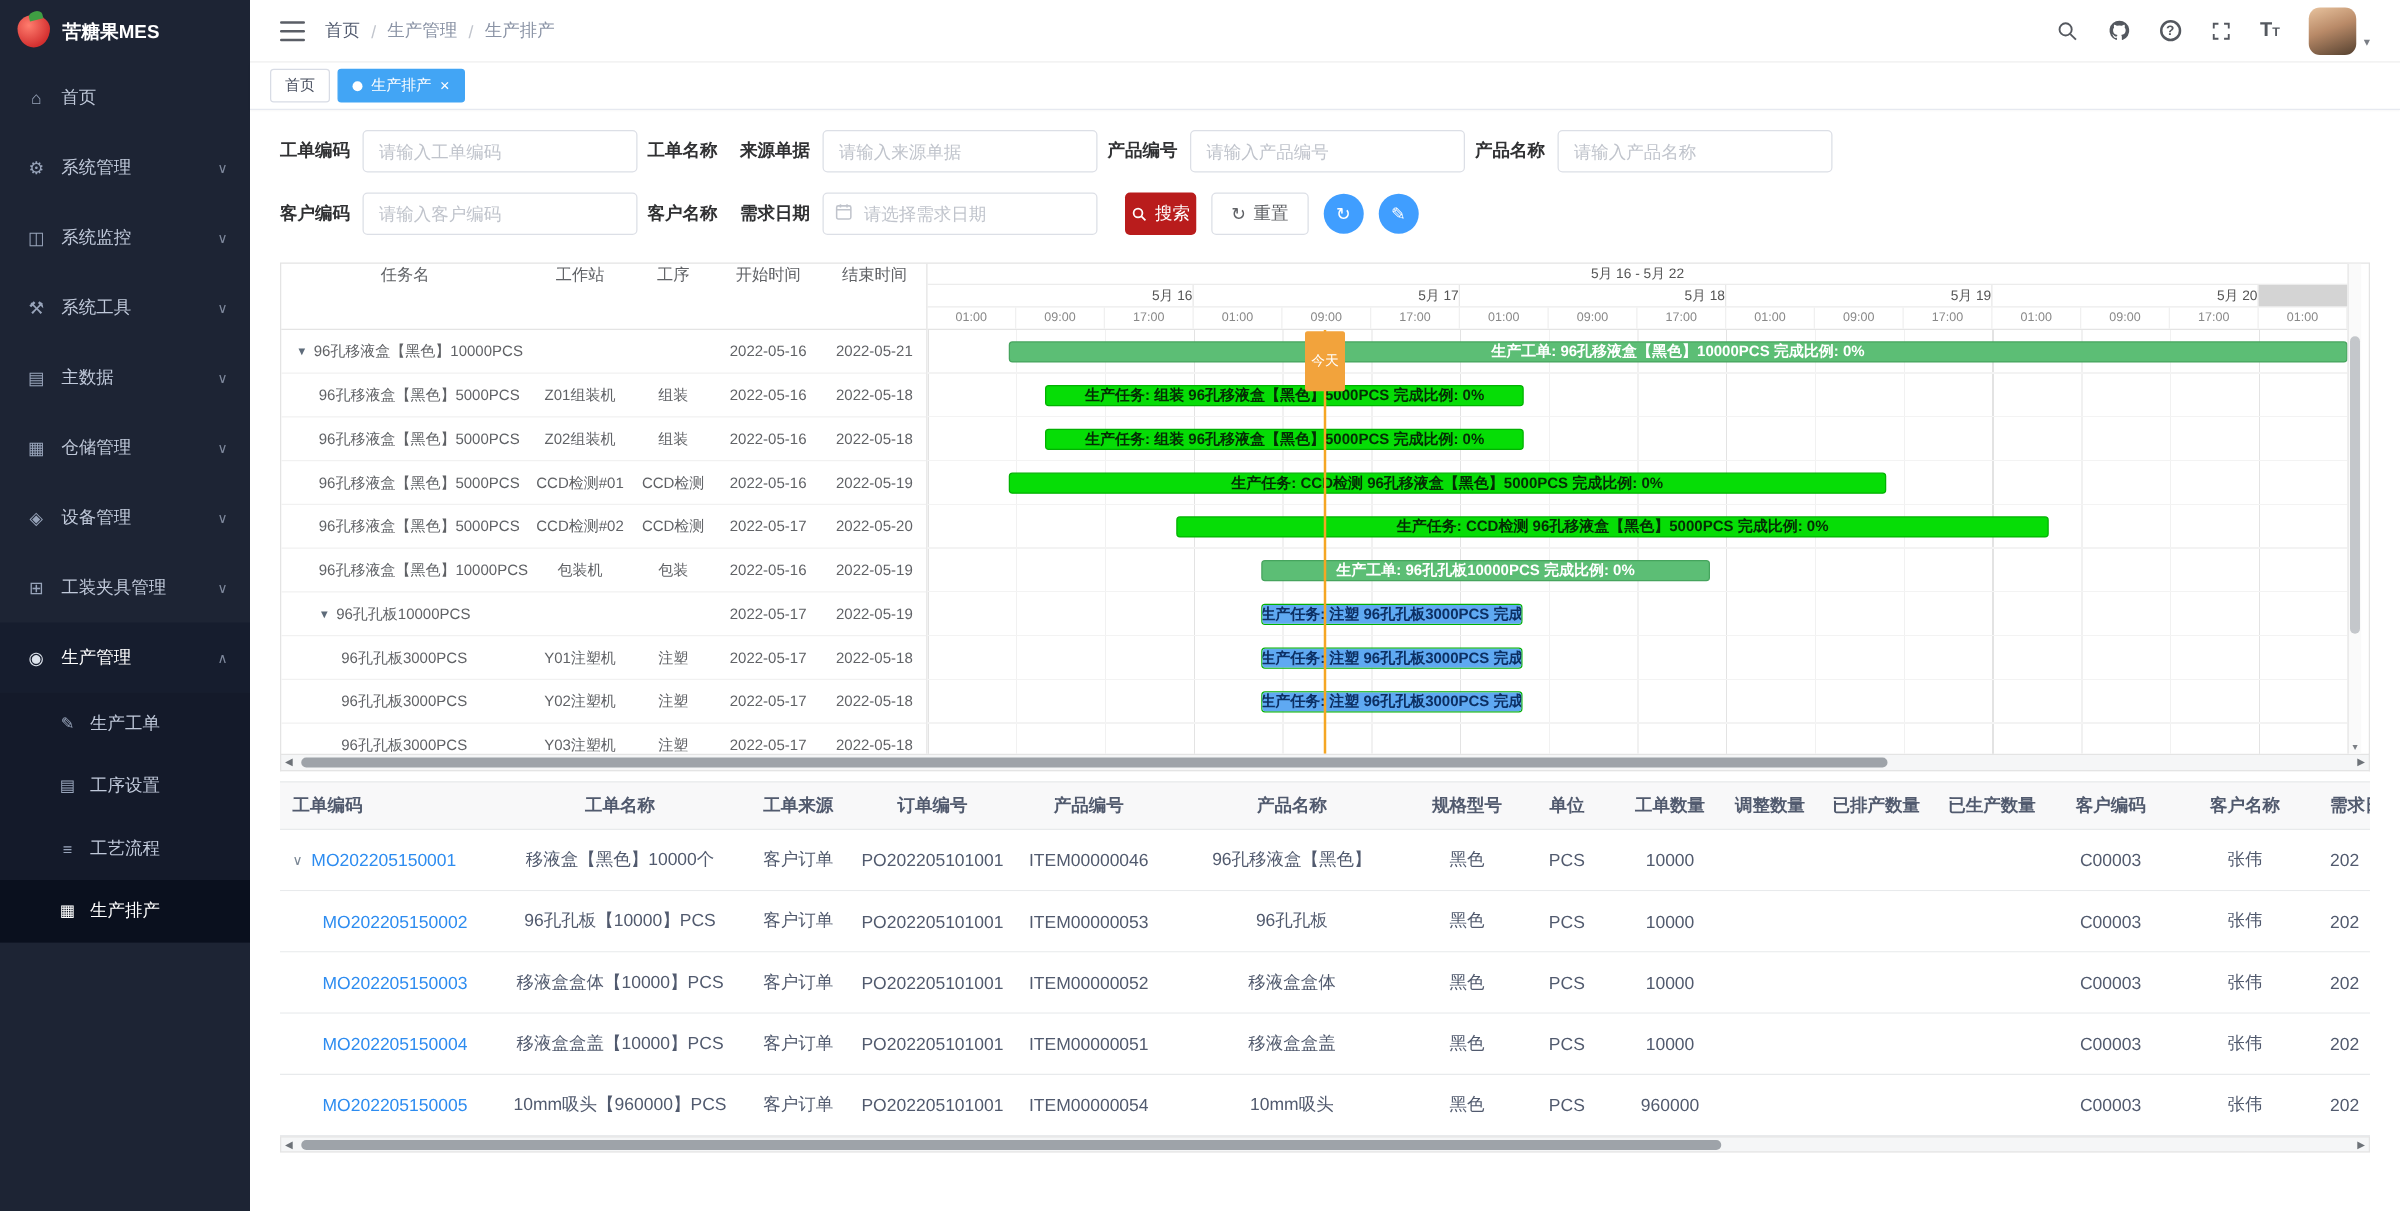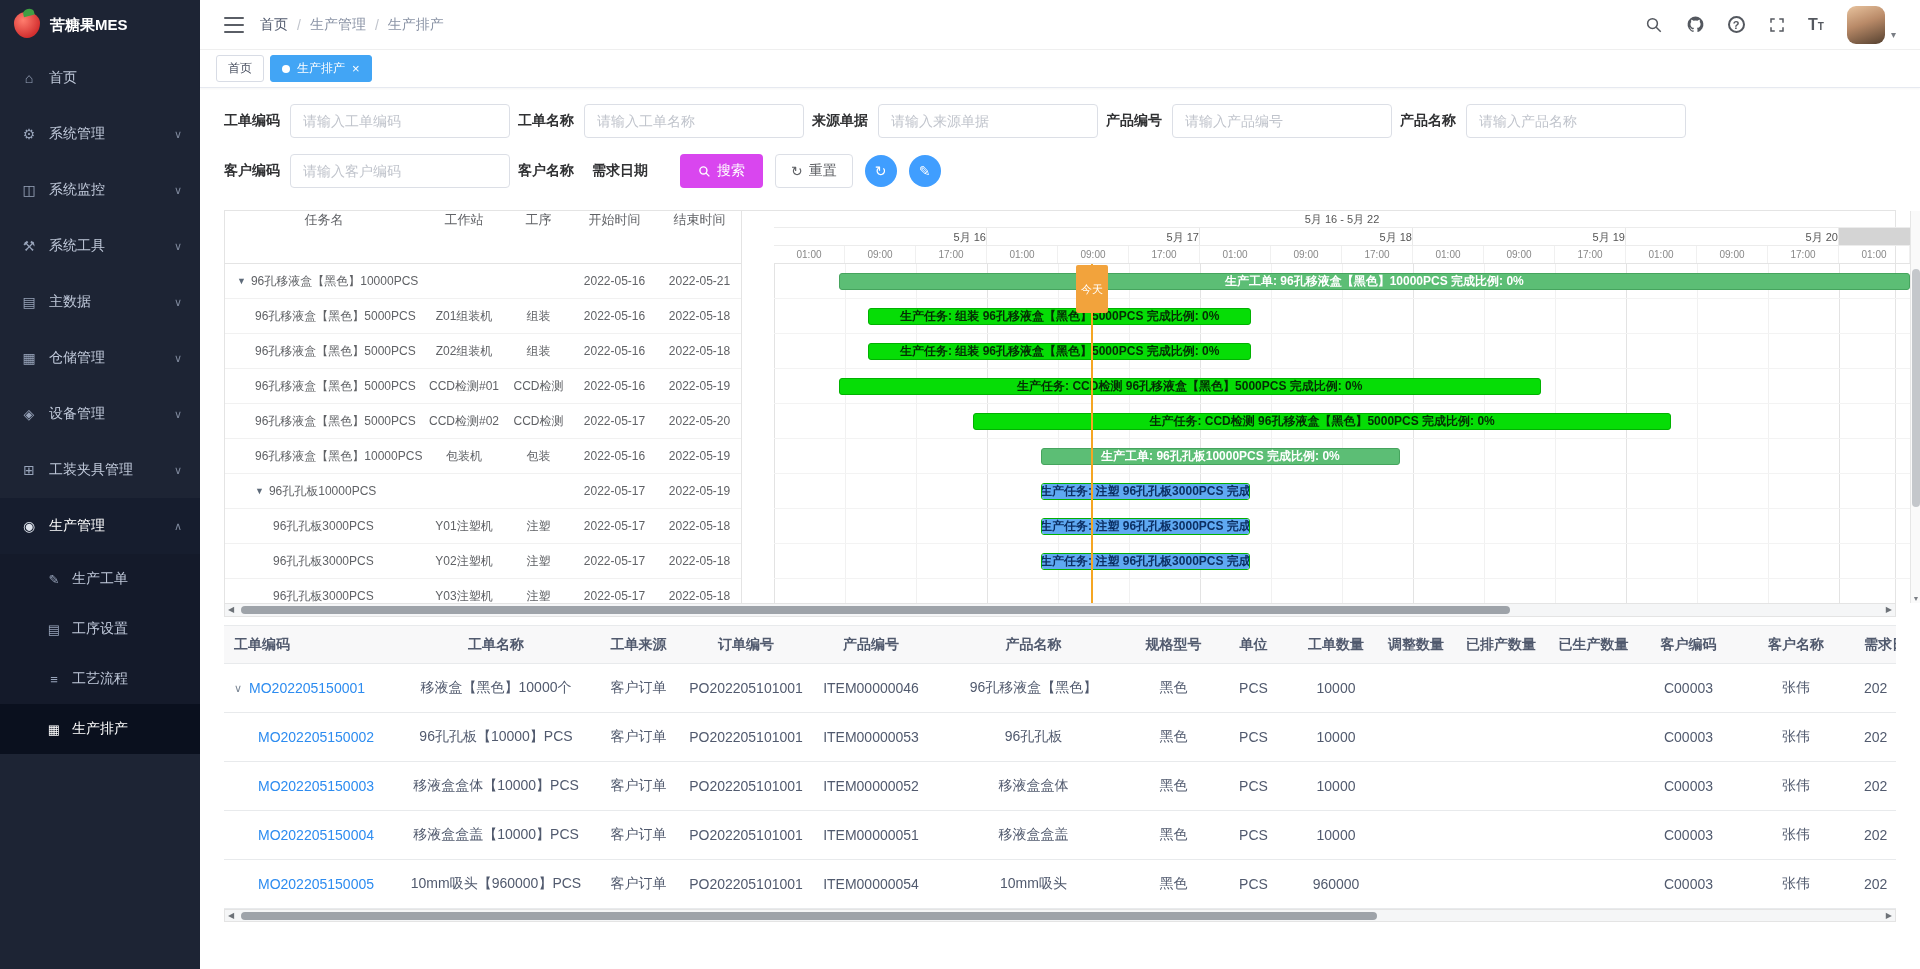--- a/index.html
+++ b/index.html
@@ -55,40 +55,40 @@
   .filters{padding:16px 24px 0;flex:none;}
   .frow{display:flex;align-items:center;margin-bottom:16px;}
   .fitem{display:flex;align-items:center;margin-right:8px;}
   .flabel{font-weight:700;color:#303133;margin-right:10px;white-space:nowrap;}
   .finput{width:220px;height:34px;border:1px solid #dcdfe6;border-radius:4px;padding:0 12px;font-size:14px;color:#606266;outline:none;font-family:inherit;background:#fff;}
   .finput::placeholder{color:#c0c4cc;}
   .date-wrap{position:relative;}
   .date-wrap .finput{padding-left:32px;}
   .date-ic{position:absolute;left:10px;top:50%;transform:translateY(-50%);color:#c0c4cc;}
   .btn{height:34px;border-radius:4px;display:inline-flex;align-items:center;gap:6px;font-size:14px;cursor:pointer;border:none;font-family:inherit;}
-  .btn-primary{background:#d946ef;color:#fff;padding:0 18px;margin-left:14px;}
+  .btn-primary{background:#b91c1c;color:#fff;padding:0 5px;margin-left:14px;}
   .btn-plain{background:#fff;color:#606266;border:1px solid #dcdfe6;padding:0 15px;margin-left:12px;}
   .btn-circle{width:32px;height:32px;border-radius:50%;background:#409eff;color:#fff;display:inline-flex;align-items:center;justify-content:center;font-size:14px;margin-left:12px;border:none;cursor:pointer;}
 
   
   .gantt-box{margin:6px 24px 0;display:flex;border:1px solid #e4e4e4;flex:none;}
   .gl{width:517px;flex:none;border-right:1px solid #e4e4e4;}
   .gl-header{height:53px;display:flex;align-items:flex-start;border-bottom:1px solid #e4e4e4;font-size:13px;color:#606266;font-family:Liberation Mono, monospace;}
   .gl-header .hc{flex:none;text-align:center;}
   .w-task{width:198px;} .w-st{width:82px;} .w-pr{width:67px;} .w-s{width:85px;} .w-e{width:85px;}
   .gl-body{height:339px;overflow:hidden;}
   .gl-row{height:35px;display:flex;align-items:center;border-bottom:1px solid #f1f1f1;font-size:12px;color:#606266;}
   .gl-row .cc{flex:none;text-align:center;white-space:nowrap;overflow:hidden;}
   .cc-task{display:flex;align-items:center;text-align:left !important;}
   .tree-caret{color:#5e6b7a;font-size:9px;margin-right:5px;flex:none;}
   .lvl0 .cc-task{padding-left:12px;}
   .lvl1 .cc-task{padding-left:30px;}
   .lvl2 .cc-task{padding-left:48px;}
 
-  .gr{width:1136px;flex:none;margin-left:32px;}
+  .gr{width:1136px;flex:none;}
   .gr-range{height:17px;line-height:17px;text-align:center;font-size:11px;color:#555;border-bottom:1px solid #ececec;}
   .gr-days{height:18px;display:flex;border-bottom:1px solid #ececec;}
   .gr-day{width:213px;flex:none;text-align:right;font-size:11px;line-height:18px;color:#555;border-right:1px solid #e8e8e8;}
   .gr-day-filler{flex:1;background:#d4d4d4;}
   .gr-hours{height:18px;display:flex;border-bottom:1px solid #e4e4e4;}
   .gr-hour{width:71px;flex:none;text-align:center;font-size:10px;line-height:18px;color:#888;border-right:1px solid #f0f0f0;}
   .gr-body{height:339px;position:relative;overflow:hidden;
     background-image:
       repeating-linear-gradient(to bottom, transparent 0 34px, #f3f3f3 34px 35px),
       repeating-linear-gradient(to right, #e3e3e3 0 1px, transparent 1px 213px),
@@ -255,21 +255,20 @@
   </div>
 
   <section class="filters">
     <div class="frow">
       <div class="fitem">
         <span class="flabel">工单编码</span>
         <input class="finput" placeholder="请输入工单编码" style="">
       </div>
       <div class="fitem">
         <span class="flabel">工单名称</span>
-        <input class="finput" placeholder="请输入工单名称" style="">
       </div>
       <div class="fitem">
         <span class="flabel">来源单据</span>
         <input class="finput" placeholder="请输入来源单据" style="">
       </div>
       <div class="fitem">
         <span class="flabel">产品编号</span>
         <input class="finput" placeholder="请输入产品编号" style="">
       </div>
       <div class="fitem">
@@ -280,20 +279,31 @@
     <div class="frow">
       <div class="fitem">
         <span class="flabel">客户编码</span>
         <input class="finput" placeholder="请输入客户编码" style="">
       </div>
       <div class="fitem">
         <span class="flabel">客户名称</span>
       </div>
       <div class="fitem date-wrap">
         <span class="flabel">需求日期</span>
+        <span style="position:relative;display:inline-flex;">
+          <span class="date-ic">
+            <svg width="14" height="14" viewBox="0 0 16 16">
+                <rect x="1.5" y="2.5" width="13" height="12" rx="1.5" fill="none" stroke="currentColor" stroke-width="1.4"></rect>
+                <line x1="1.5" y1="6" x2="14.5" y2="6" stroke="currentColor" stroke-width="1.4"></line>
+                <line x1="5" y1="1" x2="5" y2="4" stroke="currentColor" stroke-width="1.4"></line>
+                <line x1="11" y1="1" x2="11" y2="4" stroke="currentColor" stroke-width="1.4"></line>
+              </svg>
+          </span>
+          <input class="finput" style="padding-left: 32px;" placeholder="请选择需求日期">
+        </span>
       </div>
       <button class="btn btn-primary">
         <svg width="13" height="13" viewBox="0 0 24 24">
             <circle cx="10" cy="10" r="6.5" fill="none" stroke="#fff" stroke-width="2.6"></circle>
             <line x1="15" y1="15" x2="21" y2="21" stroke="#fff" stroke-width="2.6"></line>
           </svg>
         <span>搜索</span>
       </button>
       <button class="btn btn-plain">
         <span>↻</span>

